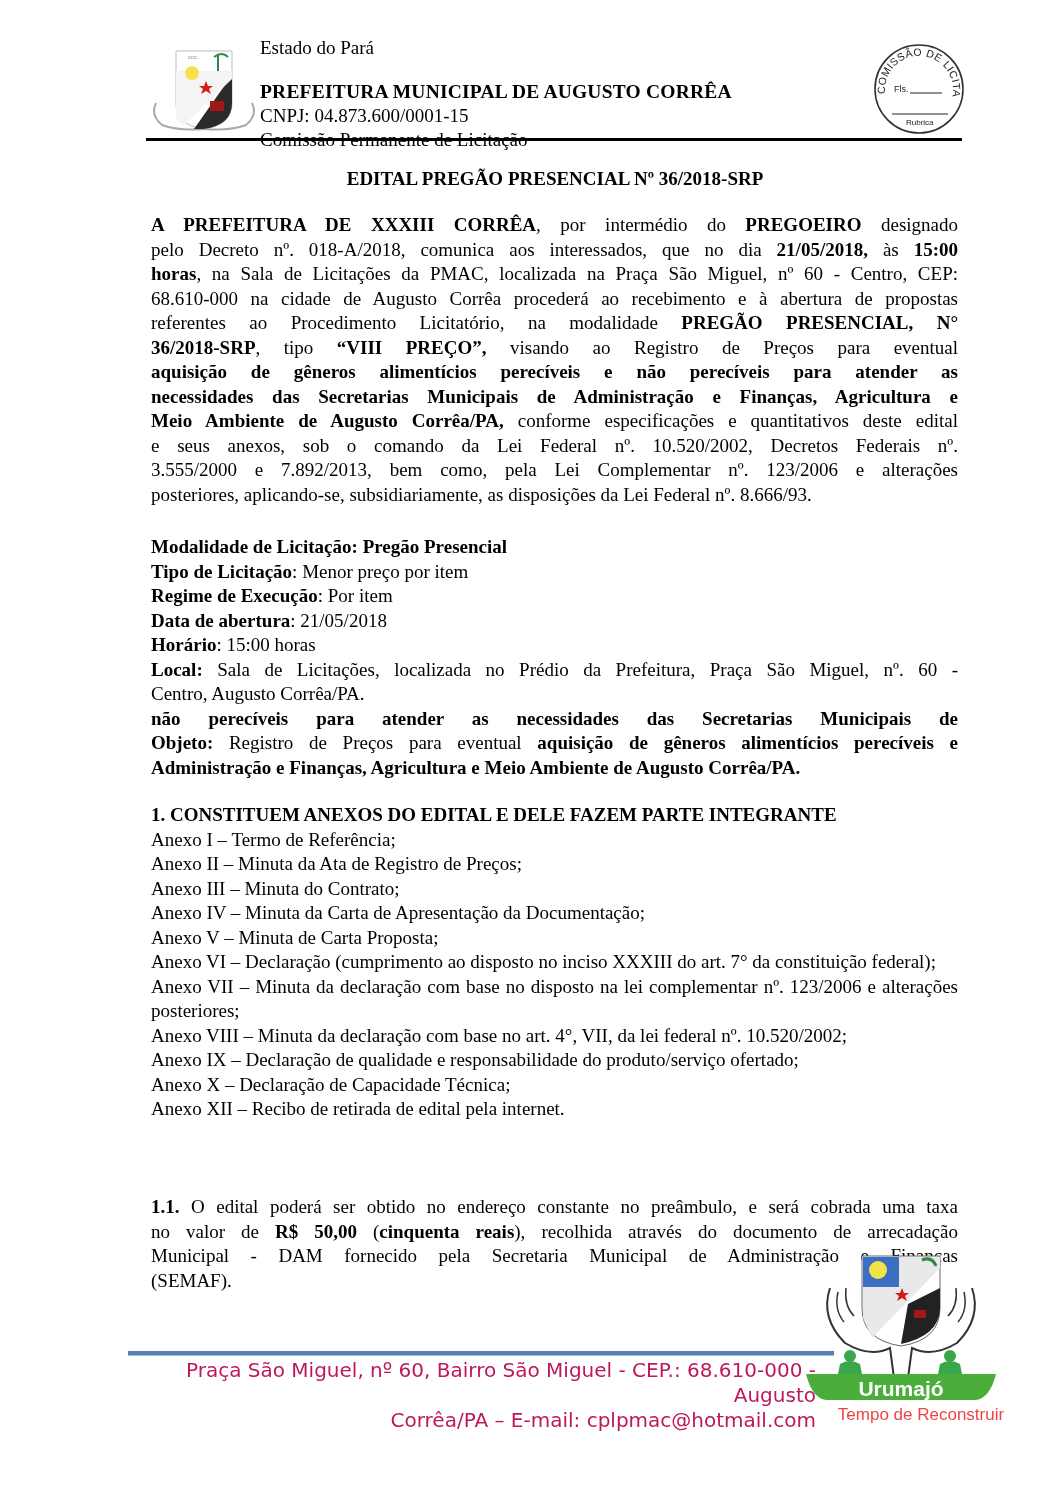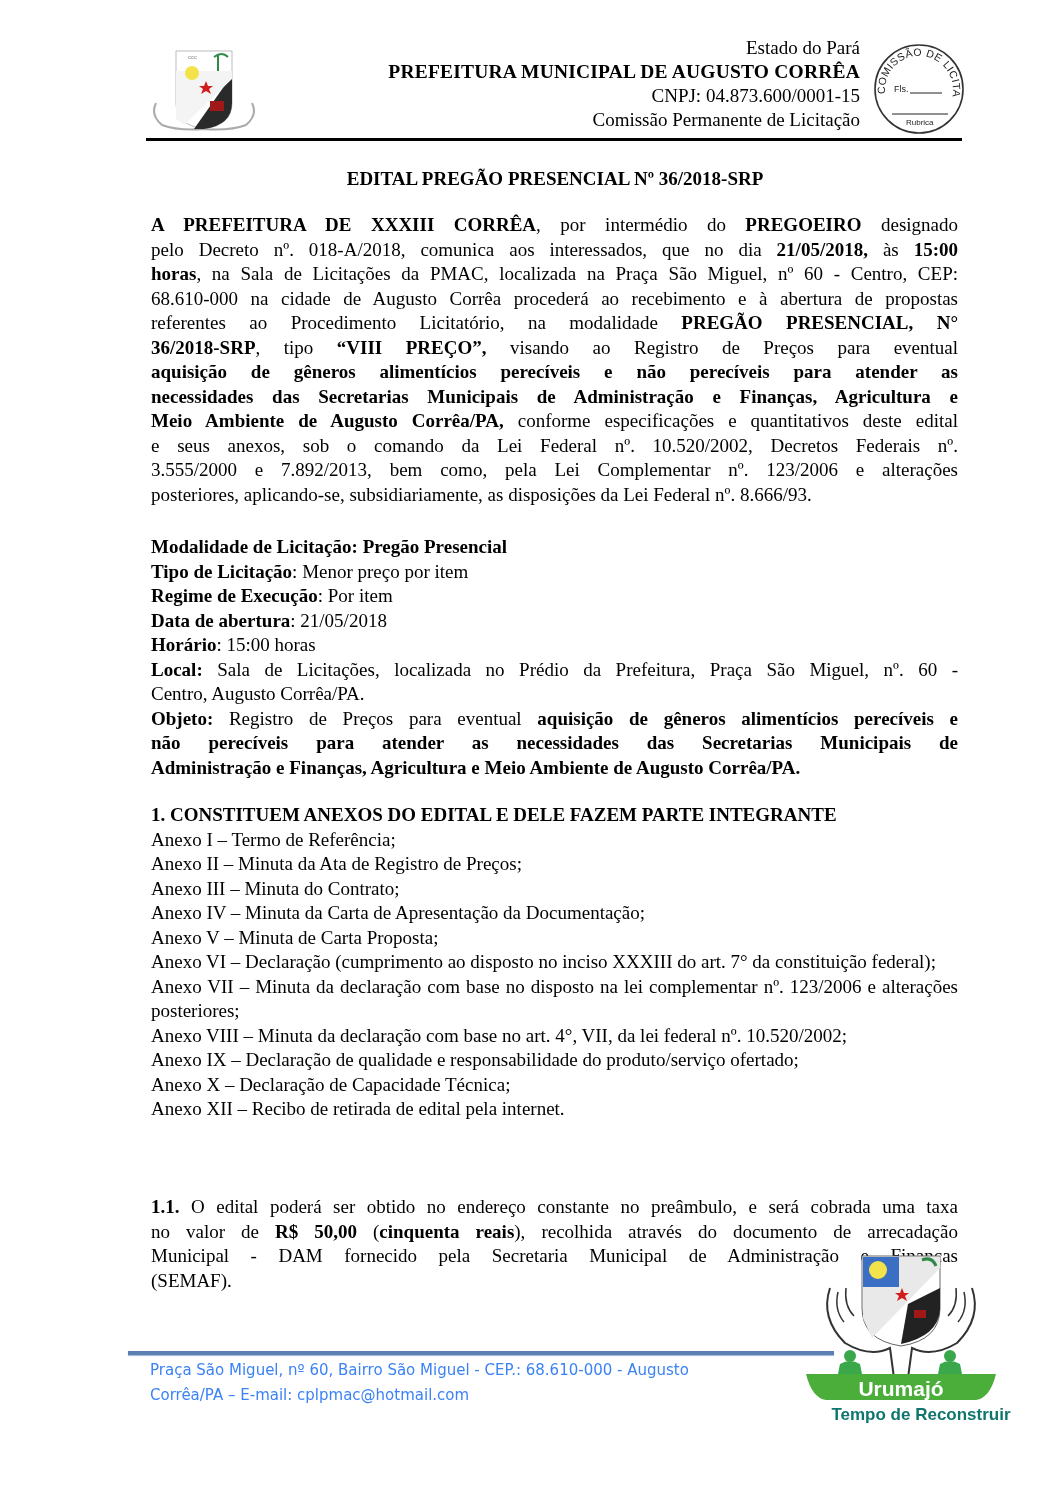--- a/index.html
+++ b/index.html
@@ -2,40 +2,40 @@
 <html><head>
 <meta charset="utf-8">
 <style>
   html, body { margin:0; padding:0; background:#ffffff; }
   body { width:1058px; height:1497px; position:relative; overflow:hidden; font-family:"Liberation Serif", serif; color:#000; }
   .page { position:absolute; left:0; top:0; width:1058px; height:1497px; }
 
   
   .hdr-logo { position:absolute; left:148px; top:45px; width:112px; height:90px; }
   .hdr-stamp { position:absolute; left:872px; top:42px; width:94px; height:94px; }
-  .hdr-text { position:absolute; left:260px; top:36px; width:600px; text-align:right; font-size:19px; line-height:24px; }
-  .hdr-text .bold { font-weight:bold; font-size:19.5px; letter-spacing:0.2px; }
+  .hdr-text { position:absolute; left:260px; top:36px; width:600px; text-align:left; font-size:19px; line-height:24px; }
+  .hdr-text .bold { font-weight:bold; font-size:19.5px; letter-spacing:0.2px;margin-top:20px; }
   .hdr-rule { position:absolute; left:146px; top:138px; width:816px; height:3px; background:#000; }
 
   .title { position:absolute; left:140px; top:168px; width:830px; text-align:center; font-weight:bold; font-size:19px; }
 
   .body-block { position:absolute; left:151px; width:807px; font-size:19px; line-height:24.5px; text-align:justify; }
   .body-block b { font-weight:bold; }
   .p1 { top:213px; }
   .p-meta { top:535px; }
   .p-sec { top:803px; }
   .p-11 { top:1195px; }
   .line { display:block; }
   .just-last { text-align-last:justify; }
 
   
   .ftr-rule { position:absolute; left:128px; top:1351px; width:706px; height:4px; background:#5b7fb3; box-shadow:0 1px 1px #9fb5d6; }
-  .ftr-text { position:absolute; left:150px; top:1358px; width:666px; text-align:left; font-family:"DejaVu Sans", sans-serif; font-size:15px; line-height:25px; color:#3b82f6; }
+  .ftr-text { position:absolute; left:150px; top:1358px; width:666px; text-align:right; font-family:"DejaVu Sans", sans-serif; font-size:20px; line-height:25px; color:#be185d; }
   .ftr-logo { position:absolute; left:790px; top:1248px; width:222px; height:180px; }
-  .ftr-slogan { position:absolute; left:810px; top:1405px; width:222px; text-align:center; font-family:"Liberation Sans", sans-serif; font-weight:bold; font-size:17px; color:#0f766e; }
+  .ftr-slogan { position:absolute; left:810px; top:1405px; width:222px; text-align:center; font-family:"Liberation Sans", sans-serif; font-weight:normal; font-size:17px; color:#ef4444; }
 </style>
 </head>
 <body>
 
 <div class="page">
 
   <div class="hdr-logo">
     <svg width="112" height="90" viewBox="0 0 112 90">
       <path d="M8 58 Q2 70 14 80 Q30 86 56 84 Q82 86 98 80 Q110 70 104 58" fill="none" stroke="#aaa" stroke-width="2"></path>
       <path d="M28 6 L84 6 L84 58 Q84 80 56 84 Q28 80 28 58 Z" fill="#fff" stroke="#bbb" stroke-width="1"></path>
@@ -93,22 +93,22 @@
     </div>
 
   <div class="body-block p-meta">
       <span class="line"><b>Modalidade de Licitação: Pregão Presencial</b></span>
       <span class="line"><b>Tipo de Licitação</b><span>: Menor preço por item</span></span>
       <span class="line"><b>Regime de Execução</b><span>: Por item</span></span>
       <span class="line"><b>Data de abertura</b><span>: 21/05/2018</span></span>
       <span class="line"><b>Horário</b><span>: 15:00 horas</span></span>
       <span class="line just-last"><b>Local:</b><span> Sala de Licitações, localizada no Prédio da Prefeitura, Praça São Miguel, nº. 60 -</span></span>
       <span class="line"><span>Centro, Augusto Corrêa/PA.</span></span>
+      <span class="line just-last"><b>não perecíveis para atender as necessidades das Secretarias Municipais de</b></span>
       <span class="line just-last"><b>Objeto:</b><span> Registro de Preços para eventual </span><b>aquisição de gêneros alimentícios perecíveis e</b></span>
-      <span class="line just-last"><b>não perecíveis para atender as necessidades das Secretarias Municipais de</b></span>
       <span class="line"><b>Administração e Finanças, Agricultura e Meio Ambiente de Augusto Corrêa/PA.</b></span>
     </div>
 
   <div class="body-block p-sec">
     <div style="font-weight:bold;">1. CONSTITUEM ANEXOS DO EDITAL E DELE FAZEM PARTE INTEGRANTE</div>
     <div id="annexList">
         <div>Anexo I – Termo de Referência;</div>
         <div>Anexo II – Minuta da Ata de Registro de Preços;</div>
         <div>Anexo III – Minuta do Contrato;</div>
         <div>Anexo IV – Minuta da Carta de Apresentação da Documentação;</div>

